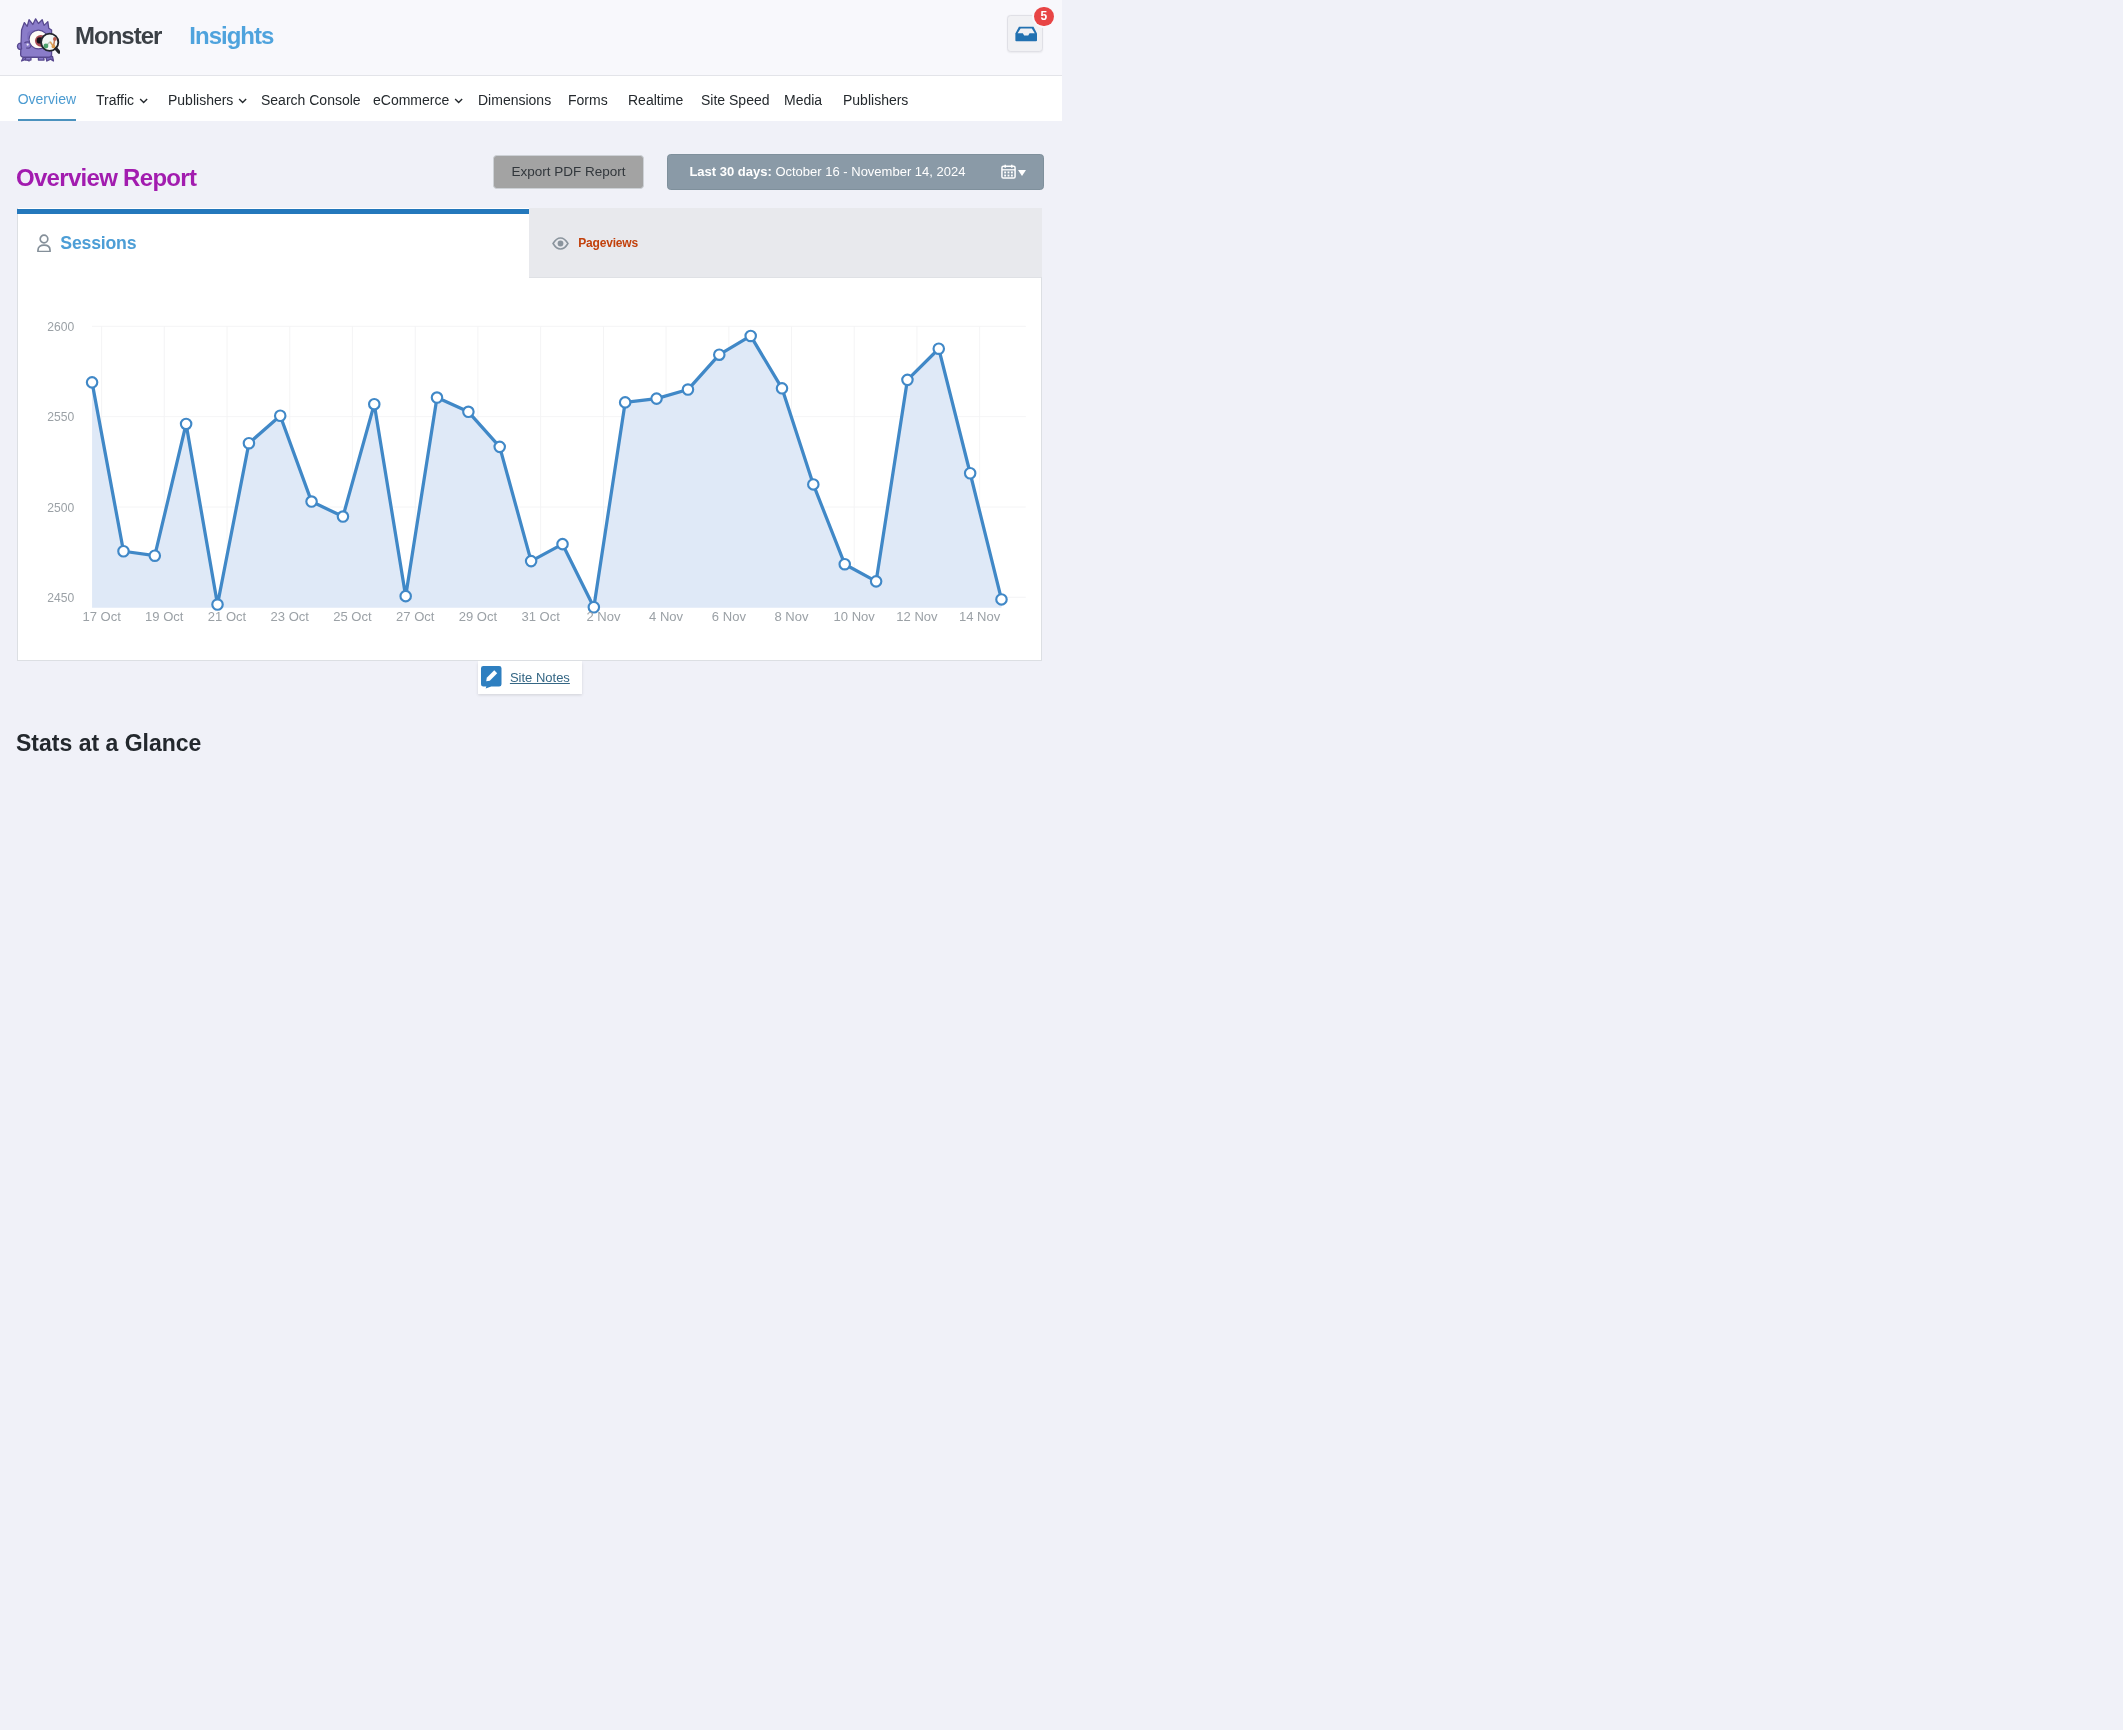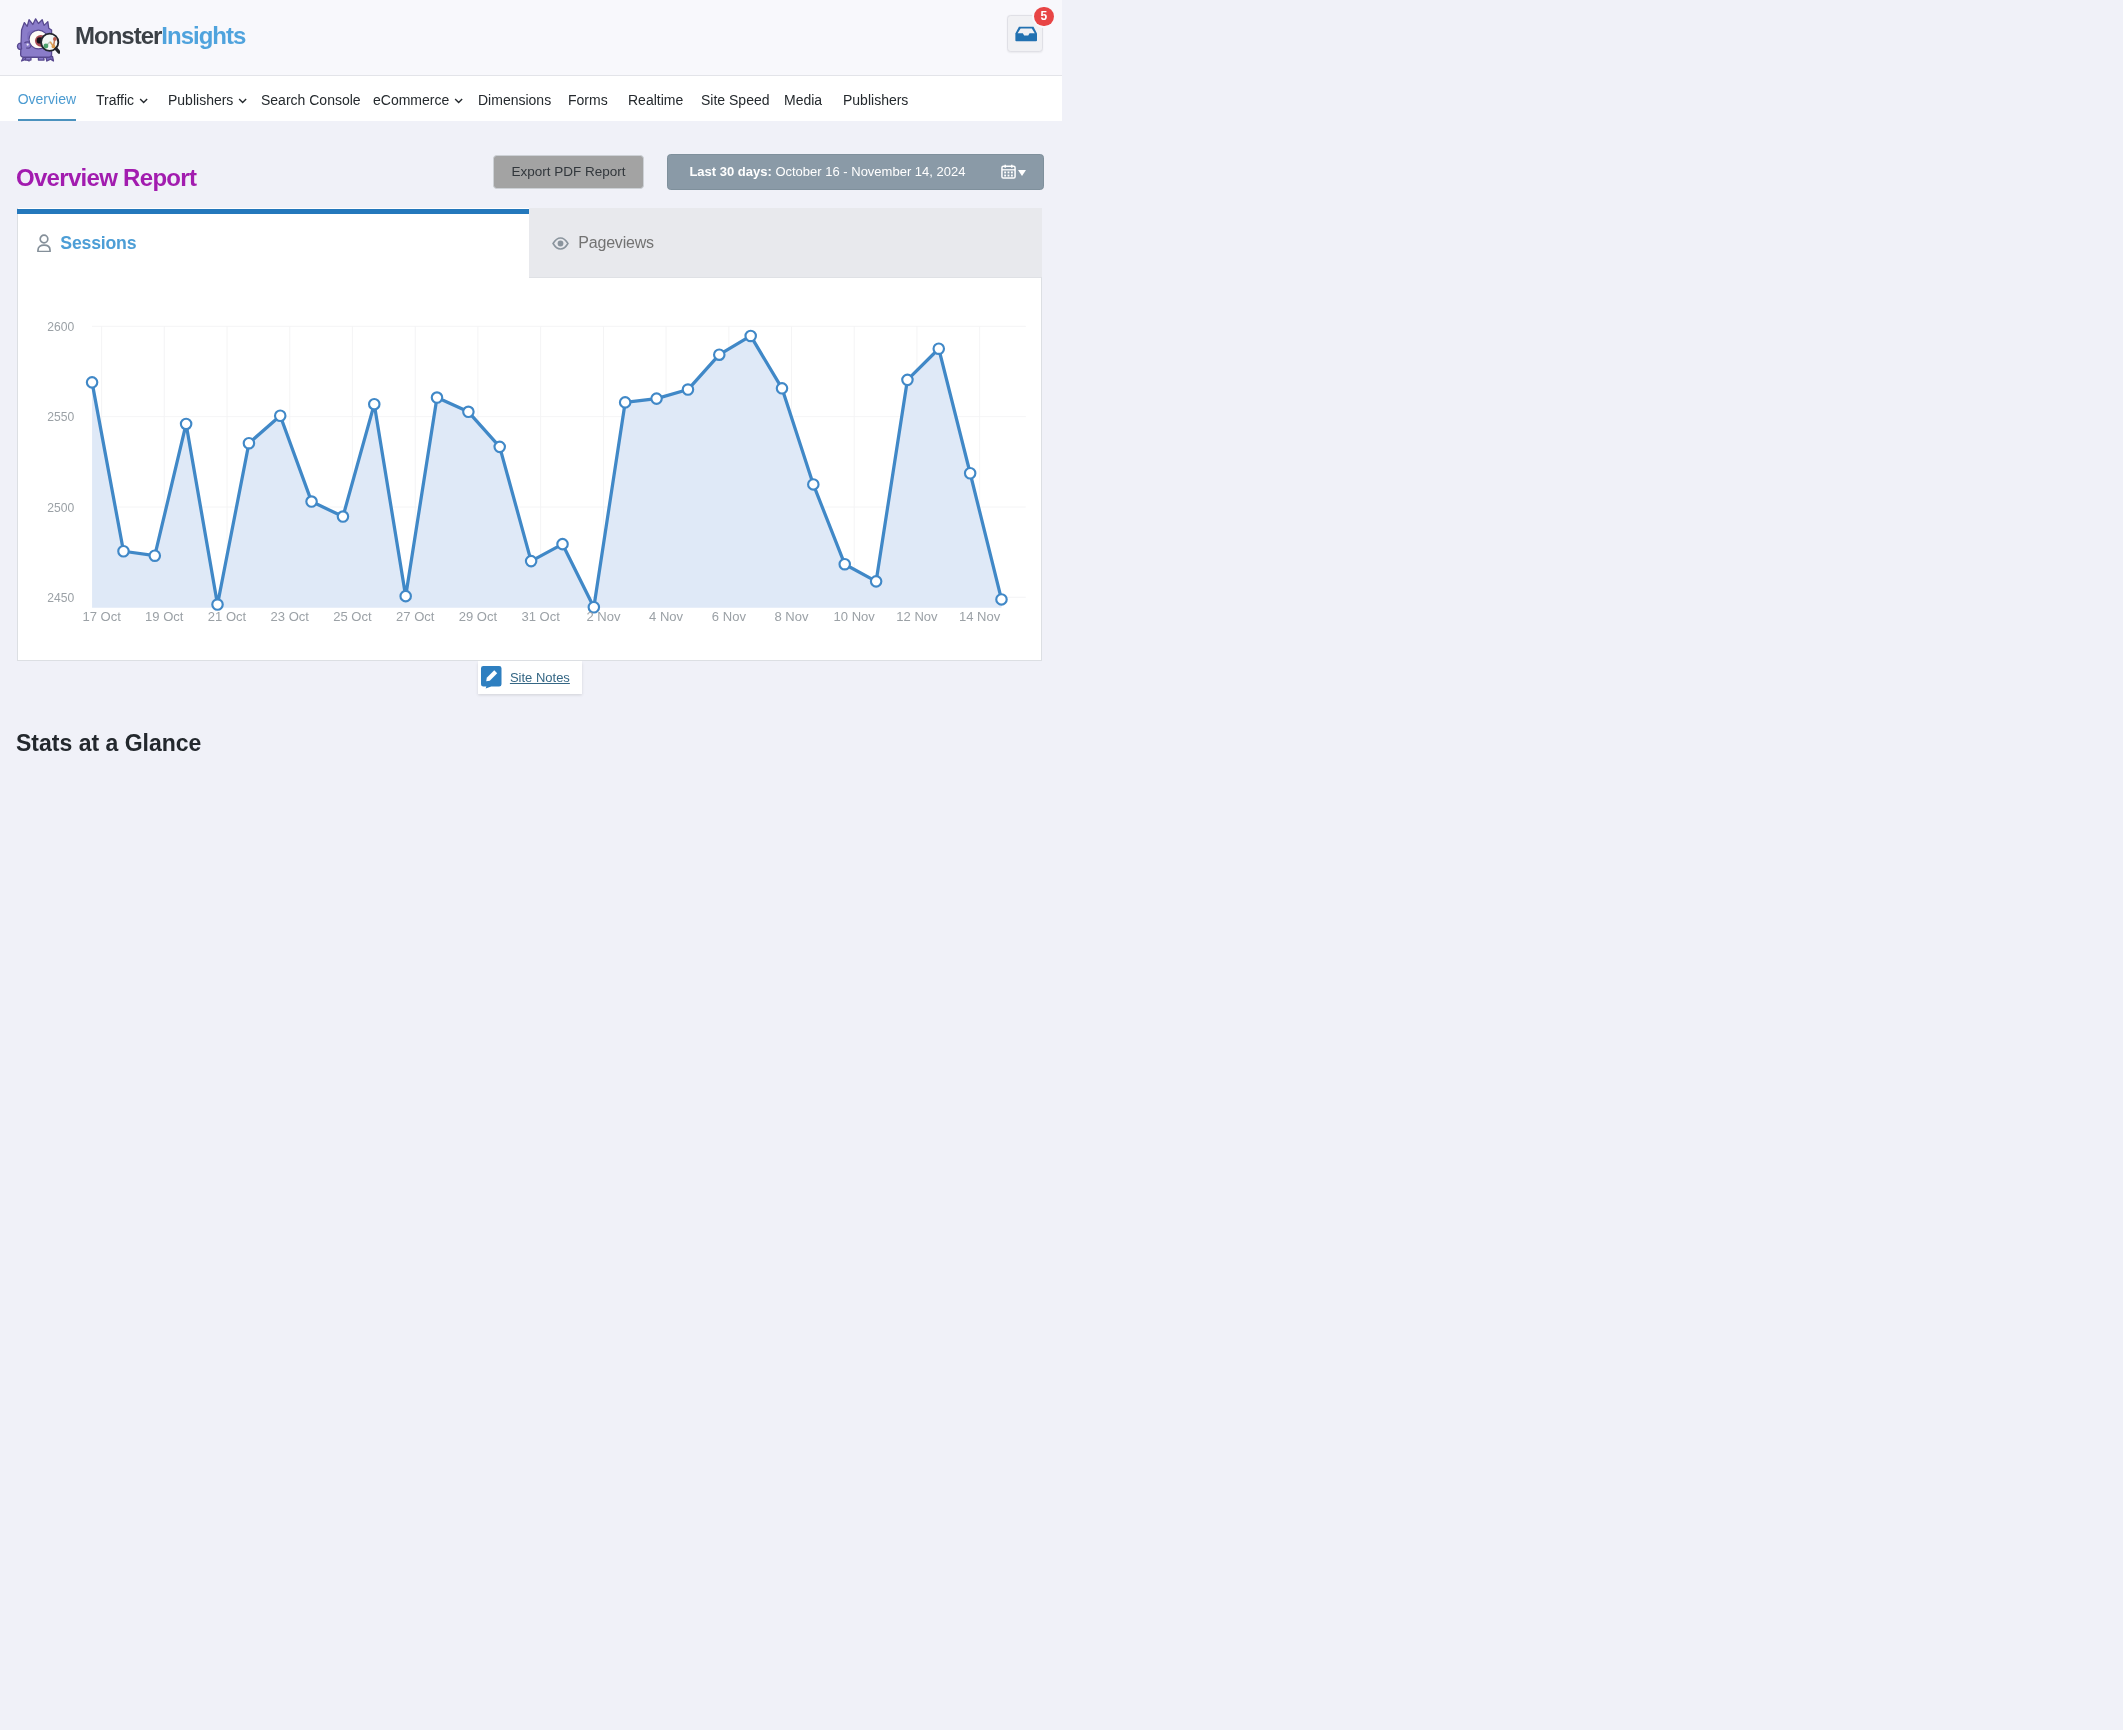--- a/index.html
+++ b/index.html
@@ -1,20 +1,20 @@
 <!DOCTYPE html>
 <html style="font-size:15px"><head>
 <meta charset="utf-8">
 <style>
 * { margin:0; padding:0; box-sizing:border-box; }
 html,body { width:1062px; height:865px; overflow:hidden; font-family:"Liberation Sans", sans-serif; background:#f0f1f8; }
 .header { position:relative; height:76px; background:#f8f8fc; border-bottom:0.9px solid #e3e4e9; }
 .logo-svg { position:absolute; left:15px; top:15px; }
 .logo-text { position:absolute; left:75px; top:22.4px; font-size:24px; font-weight:bold; letter-spacing:-1px; color:#3b4046; }
-.logo-text .ins { color:#4fa3dd; }
+.logo-text .ins { color:#4fa3dd;margin-left:28px; }
 .inbox-btn { position:absolute; right:18.6px; top:15px; width:36px; height:37px; background:#f1f1f4; border:0.9px solid #e0e0e6; border-radius:3.7px; box-shadow:0 0.9px 1.9px rgba(0,0,0,.06); }
 .inbox-btn svg { position:absolute; left:6.5px; top:10.3px; }
 .badge { position:absolute; right:8.4px; top:6.5px; width:19.6px; height:19.6px; border-radius:50%; background:#e84545; color:#fff; font-size:12px; font-weight:bold; text-align:center; line-height:19.6px; box-shadow:0 0 0 1.9px #f8f8fc; }
 .nav { position:relative; height:45px; background:#fff; }
 .nav a { position:absolute; top:0; height:45px; padding-top:3.7px; color:#24292d; font-size:14px; text-decoration:none; display:flex; align-items:center; gap:4.7px; }
 .nav a.active { color:#4b9bd1; border-bottom:2.8px solid #4b92be; }
 .nav .chev { width:9.3px; height:5.6px; margin-top:1.9px; }
 .content { position:absolute; left:0; top:0; width:1062px; height:865px; }
 
 .h1row h1 { position:absolute; left:16px; top:164px; font-size:24px; font-weight:bold; color:#a21caf; letter-spacing:-0.7px; }
@@ -22,21 +22,21 @@
 .date-btn { position:absolute; left:667px; top:154px; width:377px; height:36px; background:#8a9aa7; border:0.9px solid #7f909c; border-radius:3.7px; color:#fff; font-size:13px; line-height:34px; padding-left:21.4px; white-space:nowrap; }
 .date-btn b { font-weight:bold; }
 .date-btn .cal { position:absolute; left:333px; top:9.3px; }
 .date-btn .tri { position:absolute; left:350px; top:15px; width:0; height:0; border-left:4.7px solid transparent; border-right:4.7px solid transparent; border-top:6px solid #fff; }
 .chart-card { position:absolute; left:17px; top:208px; width:1025px; height:453px; background:#fff; border:0.9px solid #dcdfe3; border-top:none; }
 .blue-top { position:absolute; left:-0.9px; top:0.9px; width:513px; height:4.7px; background:#2478bc; }
 .tab-gray { position:absolute; left:511px; top:0px; right:-0.9px; height:70px; background:#e8e9ed; border-bottom:0.9px solid #dfe1e5; }
 .tab-sess { position:absolute; left:19px; top:0; height:70px; display:flex; align-items:center; gap:9.3px; }
 .tab-sess .lbl { color:#4d9ed6; font-weight:bold; font-size:17.7px; letter-spacing:-0.2px; }
 .tab-page { position:absolute; left:534px; top:0; height:70px; display:flex; align-items:center; gap:9.3px; }
-.tab-page .lbl { color:#737373; font-weight:normal; font-size:16px; letter-spacing:-0.2px; }
+.tab-page .lbl { color:#c2410c; font-weight:bold; font-size:12px; letter-spacing:-0.2px; }
 .chart-wrap { position:absolute; left:0; top:0; width:1024px; height:452px; }
 .sitenotes { position:absolute; left:478px; top:661px; width:104px; height:33px; white-space:nowrap; background:#fff; box-shadow:0 1.9px 2.8px rgba(0,0,0,.12); display:flex; align-items:center; padding-left:3px; gap:8.4px; }
 .sitenotes a { color:#356785; font-size:13px; text-decoration:underline; }
 .stats-h { position:absolute; left:16px; top:730px; font-size:23px; font-weight:bold; color:#23282d; }
 .stats-card { position:absolute; left:17px; top:770px; width:1025px; height:95px; background:#fff; border:0.9px solid #dcdfe3; border-bottom:none; }
 .stats-div { position:absolute; left:512px; top:0; width:0.9px; height:95px; background:#d8dade; }
 .sc-h { position:absolute; top:22.4px; font-size:17px; font-weight:bold; color:#32373c; }
 .sc-row { position:absolute; top:62px; font-size:15px; color:#3c434a; }
 </style>
 </head>

